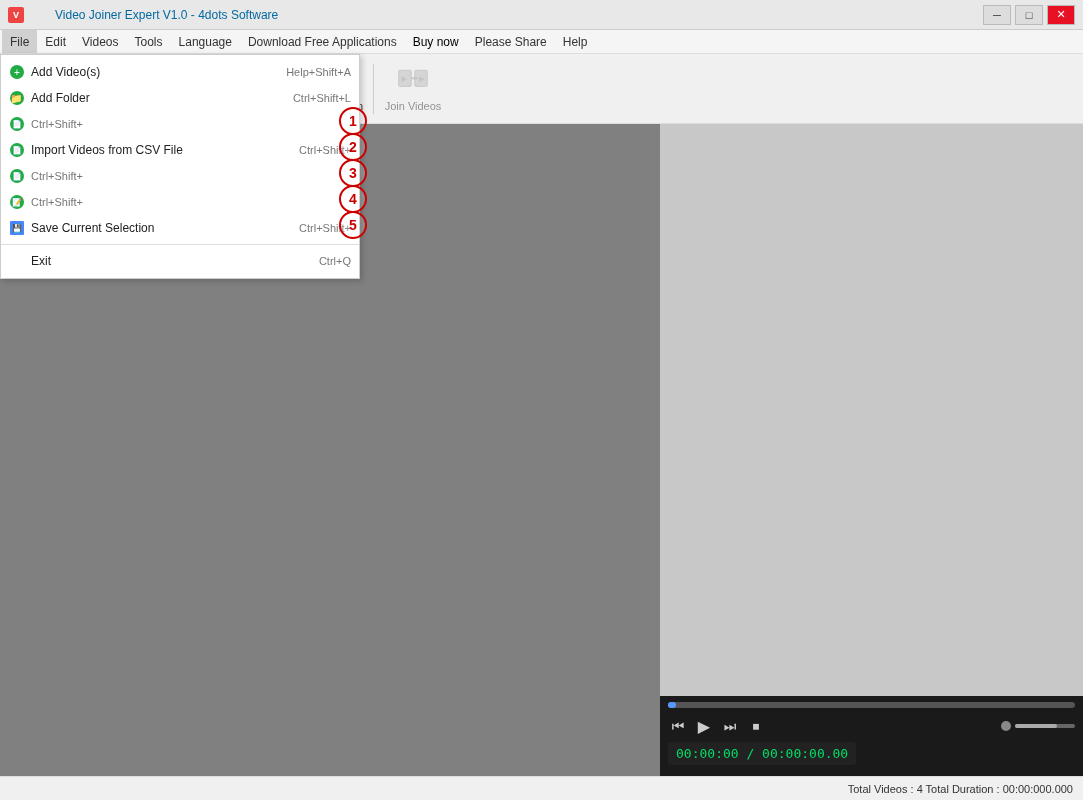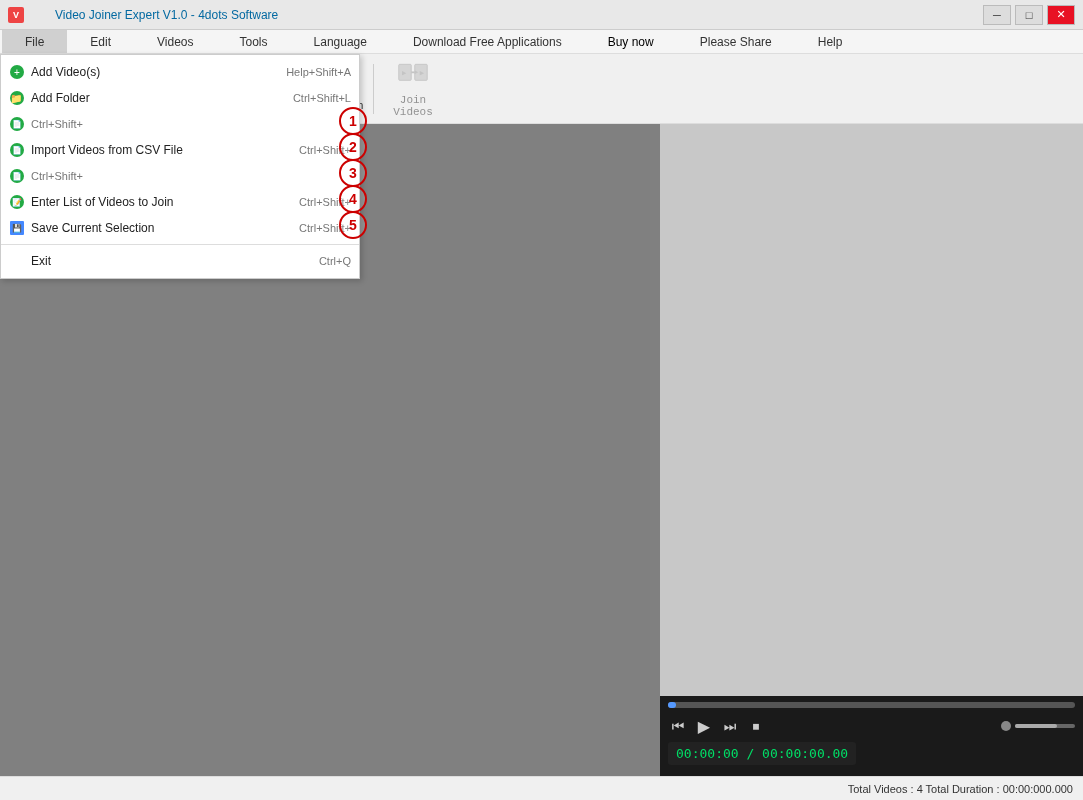--- a/index.html
+++ b/index.html
@@ -64,21 +64,21 @@
     
     .menu-bar {
       display: flex;
       align-items: center;
       background: #f5f5f5;
       height: 24px;
       border-bottom: 1px solid #ddd;
       padding: 0 2px;
     }
     .menu-item {
-      padding: 2px 23px;
+      padding: 2px 8px;
       cursor: pointer;
       color: #333;
       font-size: 12px;
       height: 100%;
       display: flex;
       align-items: center;
       position: relative;
     }
     .menu-item:hover, .menu-item.active {
       background: #d0d0d0;
@@ -89,21 +89,20 @@
     }
     
     .toolbar {
       display: flex;
       align-items: center;
       background: #f0f0f0;
       height: 70px;
       border-bottom: 1px solid #ddd;
       padding: 0 4px;
       gap: 2px;
-      font-family: Liberation Mono, monospace;
     }
     .toolbar-btn {
       display: flex;
       flex-direction: column;
       align-items: center;
       justify-content: center;
       width: 70px;
       height: 62px;
       cursor: pointer;
       border: 1px solid transparent;
@@ -373,21 +372,20 @@
       </div>
       <span class="dropdown-item-shortcut">Ctrl+Shift+</span>
 
       <div class="annotation-circle" style="right: -8px; top: -4px;">3</div>
     </div>
 
     <div class="dropdown-item" style="position:relative;">
       <div class="dropdown-item-icon">
         <div class="icon-green-circle" style="font-size:8px;">📝</div>
       </div>
-      <span class="dropdown-item-label">Enter List of Videos to Join</span>
       <span class="dropdown-item-shortcut">Ctrl+Shift+</span>
 
       <div class="annotation-circle" style="right: -8px; top: -4px;">4</div>
     </div>
 
     <div class="dropdown-item" style="position:relative;">
       <div class="dropdown-item-icon">
         <div style="width:14px;height:14px;background:#4488ff;border-radius:1px;display:flex;align-items:center;justify-content:center;font-size:8px;color:white;">💾</div>
       </div>
       <span class="dropdown-item-label">Save Current Selection</span>

